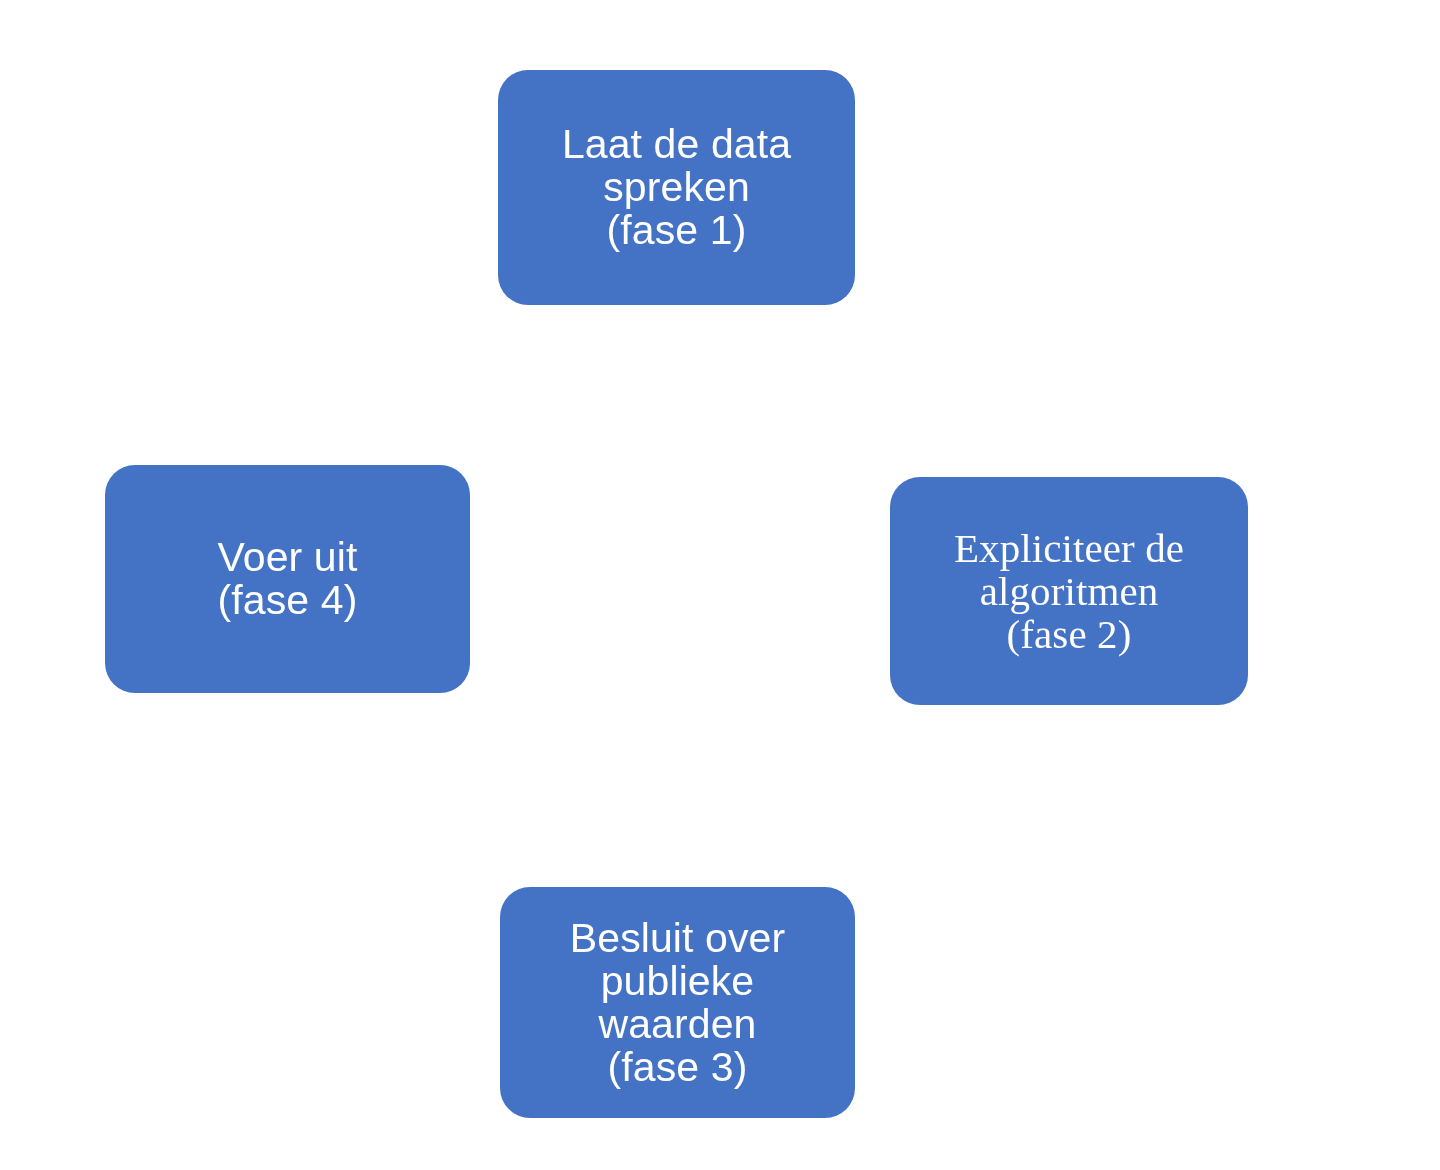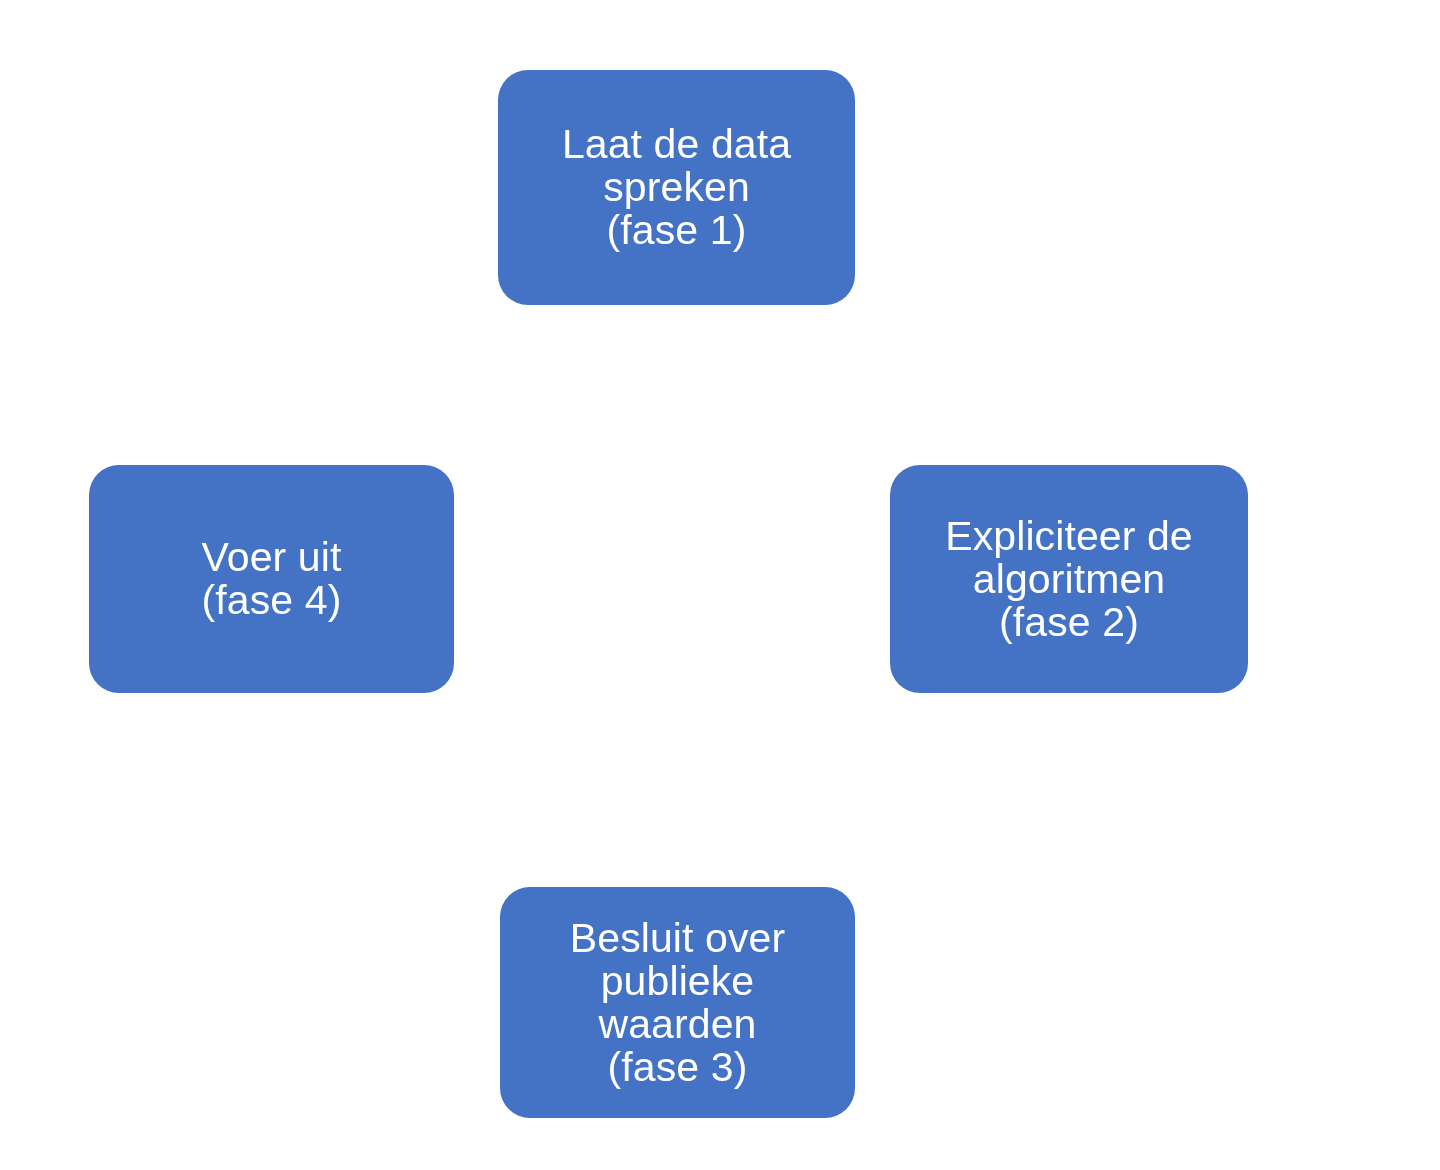--- a/index.html
+++ b/index.html
@@ -47,33 +47,34 @@
 
   
   #box-phase-1 {           
     left: 498px;
     top: 70px;
     width: 357px;
     height: 235px;
   }
   #box-phase-2 {           
     left: 890px;
-    top: 465px;
+    top: 477px;
     width: 358px;
     height: 228px;
+    font-family: Liberation Serif, serif;
   }
   #box-phase-3 {           
     left: 500px;
     top: 854px;
     width: 355px;
     height: 231px;
     margin-top: 33px;
   }
   #box-phase-4 {           
-    left: 89px;
+    left: 105px;
     top: 465px;
     width: 365px;
     height: 228px;
   }
 </style>
 </head>
 <body>
 
 <div id="diagram-canvas">
 

